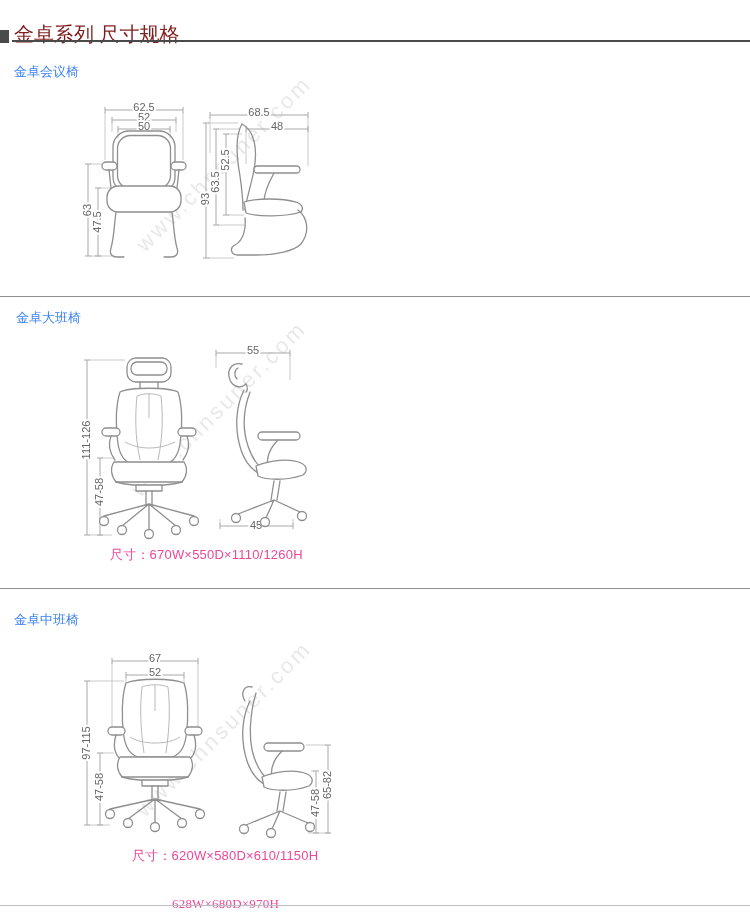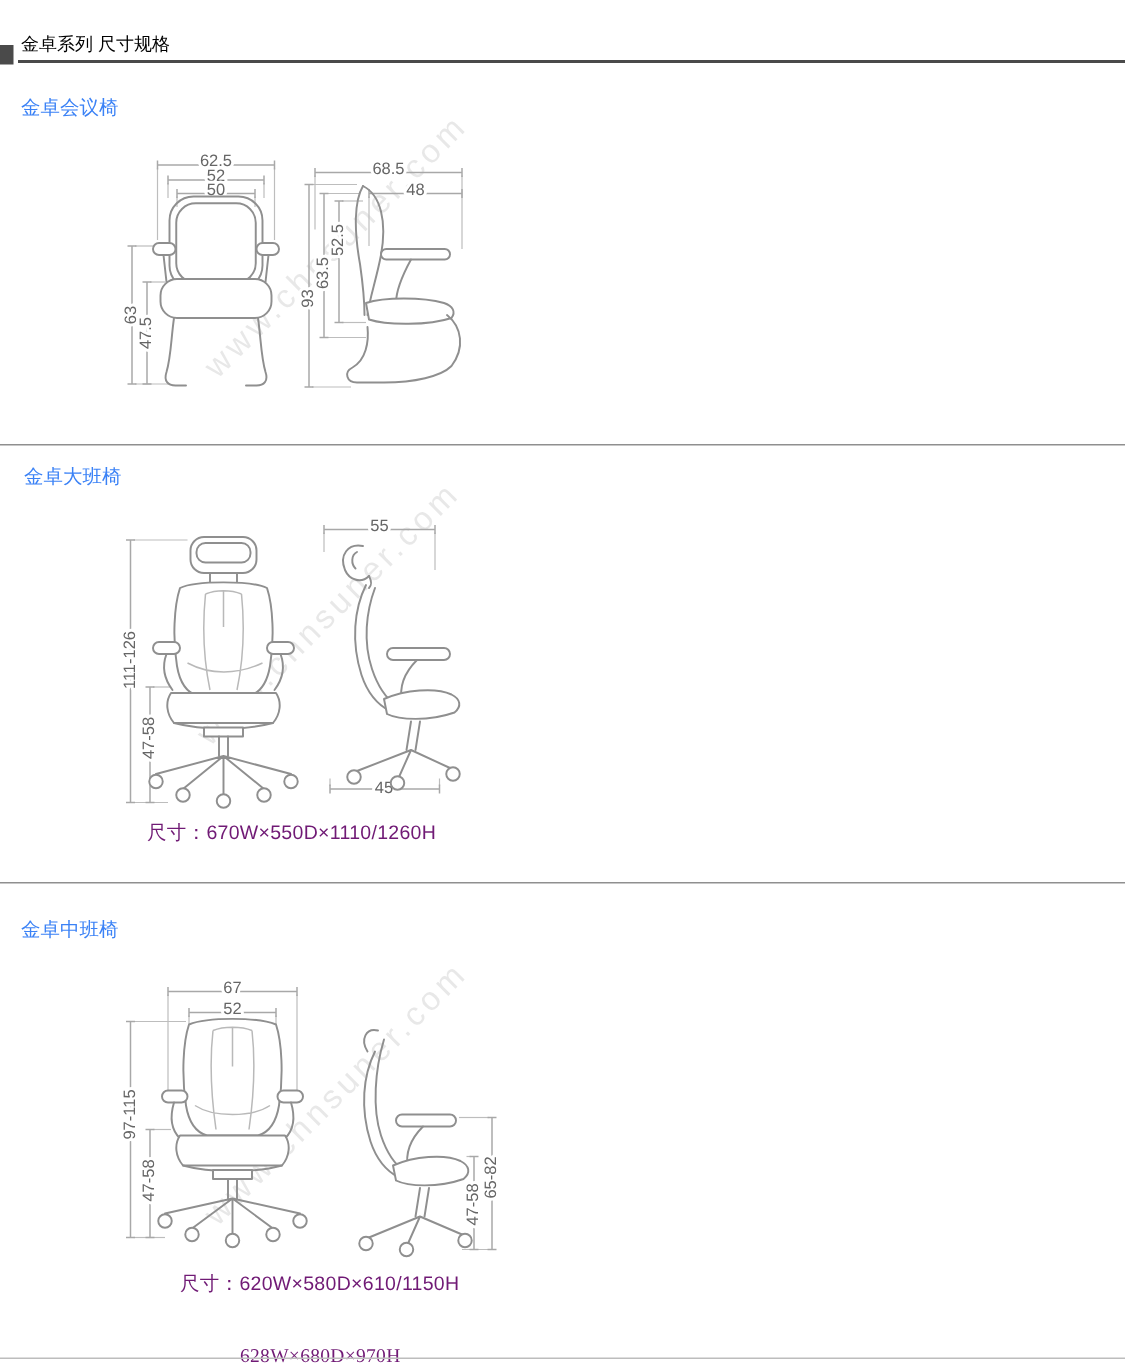--- a/index.html
+++ b/index.html
@@ -1,27 +1,27 @@
 <!DOCTYPE html>
 <html><head>
 <meta charset="utf-8">
 <style>
   html,body { margin:0; padding:0; }
   body {
     width:750px; height:913px; background:#ffffff; position:relative;
     font-family:"Liberation Sans", sans-serif; overflow:hidden;
   }
   .abs { position:absolute; }
-  .hdr-title { left:14px; top:21px; font-size:12px; color:#000000; }
+  .hdr-title { left:14px; top:21px; font-size:20px; color:#7f1d1d; }
   .hdr-sq   { left:0; top:30px; width:9px; height:13px; background:#4a4a4a; }
   .hdr-line { left:12px; top:40px; width:738px; height:2px; background:#4a4a4a; }
   .sec-title { font-size:13px; color:#3b82f6; }
   .divider { left:0; width:750px; height:1px; background:#8f8f8f; }
   .divider.light { background:#bdbdbd; }
-  .spec { font-size:13px; color:#701a75; letter-spacing:0.2px; }
+  .spec { font-size:13px; color:#ec4899; letter-spacing:0.2px;margin-left:12px; }
   .wm {
     color:rgba(110,110,110,0.16); font-size:22px; letter-spacing:3px;
     transform:rotate(-45deg); transform-origin:left center; white-space:nowrap;
     pointer-events:none;
   }
   svg.drawing { position:absolute; overflow:visible; }
   .ch  { stroke:#8f8f8f; stroke-width:1.3; fill:none; stroke-linecap:round; stroke-linejoin:round; }
   .chf { stroke:#8f8f8f; stroke-width:1.3; fill:#ffffff; stroke-linejoin:round; }
   .seam { stroke:#b9b9b9; stroke-width:1; fill:none; }
   .dl  { stroke:#a8a8a8; stroke-width:1; fill:none;

